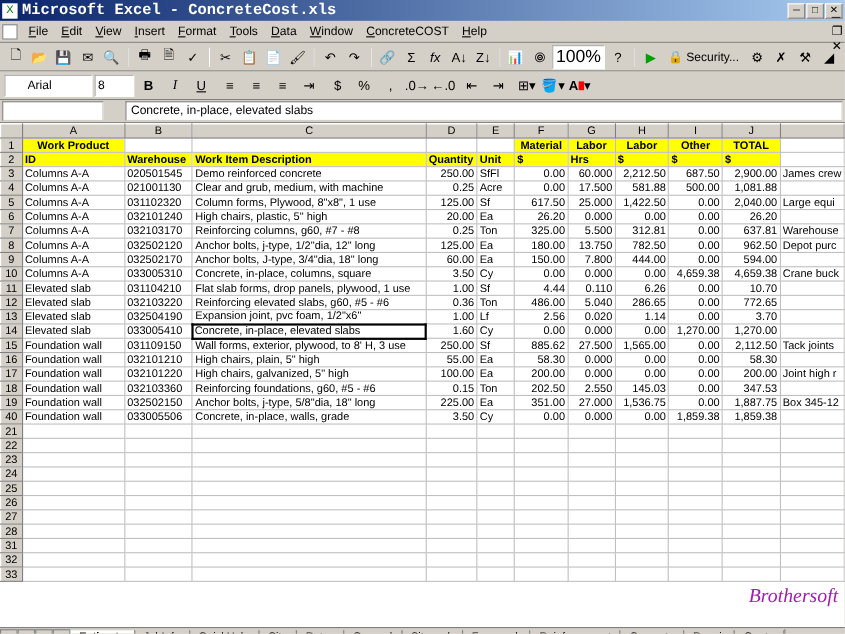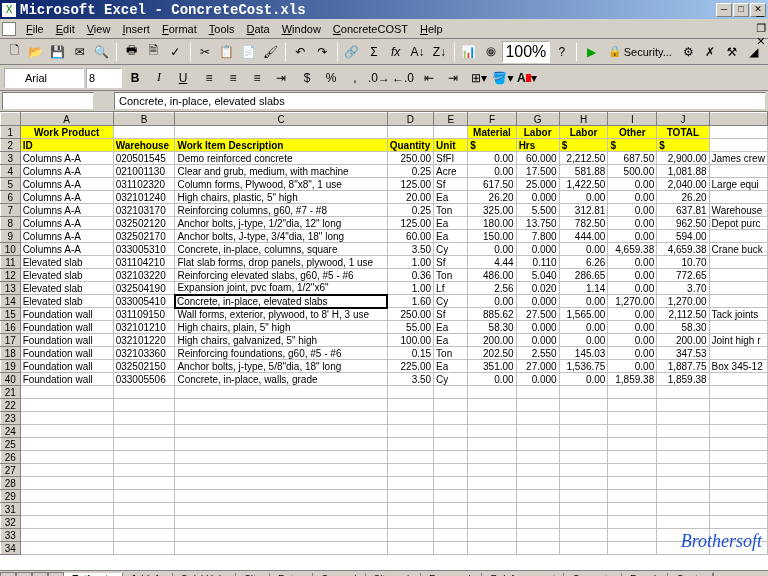--- a/index.html
+++ b/index.html
@@ -48,21 +48,21 @@
 table.sheet .colK { width: 58px; }
 .hdr1 { background: #ffff00 !important; font-weight: bold; text-align: center; margin-top: 42px; }
 .hdr2 { background: #ffff00 !important; font-weight: bold; text-align: left; }
 .num { text-align: right; }
 .sel-cell { border: 2px solid #000 !important; padding: 0 1px !important; }
 .tabs-bar { background: #d4d0c8; height: 18px; display: flex; align-items: center; border-top: 1px solid #808080; font-size: 10px; }
 .tabs-bar .nav-btn { width: 16px; height: 16px; border: 1px solid #808080; background: #d4d0c8; text-align: center; line-height: 14px; cursor: pointer; font-size: 9px; }
 .tabs-bar .tab { padding: 1px 8px; background: #d4d0c8; border: 1px solid #808080; border-top: none; cursor: pointer; position: relative; margin-left: -1px; }
 .tabs-bar .tab.active { background: #fff; font-weight: bold; }
 .tabs-bar .scroll-area { flex: 1; background: #d4d0c8; border-left: 1px solid #808080; height: 16px; position: relative; }
-.watermark { position: absolute; right: 6px; bottom: 24px; font-style: italic; font-family: 'Times New Roman'; font-size: 18px; color: #1d4ed8; pointer-events: none; }
+.watermark { position: absolute; right: 6px; bottom: 24px; font-style: italic; font-family: 'Times New Roman'; font-size: 18px; color: #a21caf; pointer-events: none; }
 .color-swatch { display: inline-block; width: 8px; height: 8px; vertical-align: middle; }
 </style>
 </head>
 <body>
 
 <div class="title-bar">
   <span class="icon">X</span>
   <span class="title">Microsoft Excel - ConcreteCost.xls</span>
   <div class="win-btns">
     <div class="win-btn">─</div>
@@ -556,34 +556,20 @@
           <td class="colD"></td>
           <td class="colE"></td>
           <td class="colF"></td>
           <td class="colG"></td>
           <td class="colH"></td>
           <td class="colI"></td>
           <td class="colJ"></td>
           <td class="colK"></td>
         </tr>
         <tr>
-          <th class="rowh">29</th>
-          <td class="colA"></td>
-          <td class="colB"></td>
-          <td class="colC"></td>
-          <td class="colD"></td>
-          <td class="colE"></td>
-          <td class="colF"></td>
-          <td class="colG"></td>
-          <td class="colH"></td>
-          <td class="colI"></td>
-          <td class="colJ"></td>
-          <td class="colK"></td>
-        </tr>
-        <tr>
           <th class="rowh">31</th>
           <td class="colA"></td>
           <td class="colB"></td>
           <td class="colC"></td>
           <td class="colD"></td>
           <td class="colE"></td>
           <td class="colF"></td>
           <td class="colG"></td>
           <td class="colH"></td>
           <td class="colI"></td>
@@ -599,34 +585,20 @@
           <td class="colE"></td>
           <td class="colF"></td>
           <td class="colG"></td>
           <td class="colH"></td>
           <td class="colI"></td>
           <td class="colJ"></td>
           <td class="colK"></td>
         </tr>
         <tr>
           <th class="rowh">33</th>
-          <td class="colA"></td>
-          <td class="colB"></td>
-          <td class="colC"></td>
-          <td class="colD"></td>
-          <td class="colE"></td>
-          <td class="colF"></td>
-          <td class="colG"></td>
-          <td class="colH"></td>
-          <td class="colI"></td>
-          <td class="colJ"></td>
-          <td class="colK"></td>
-        </tr>
-        <tr>
-          <th class="rowh">34</th>
           <td class="colA"></td>
           <td class="colB"></td>
           <td class="colC"></td>
           <td class="colD"></td>
           <td class="colE"></td>
           <td class="colF"></td>
           <td class="colG"></td>
           <td class="colH"></td>
           <td class="colI"></td>
           <td class="colJ"></td>

